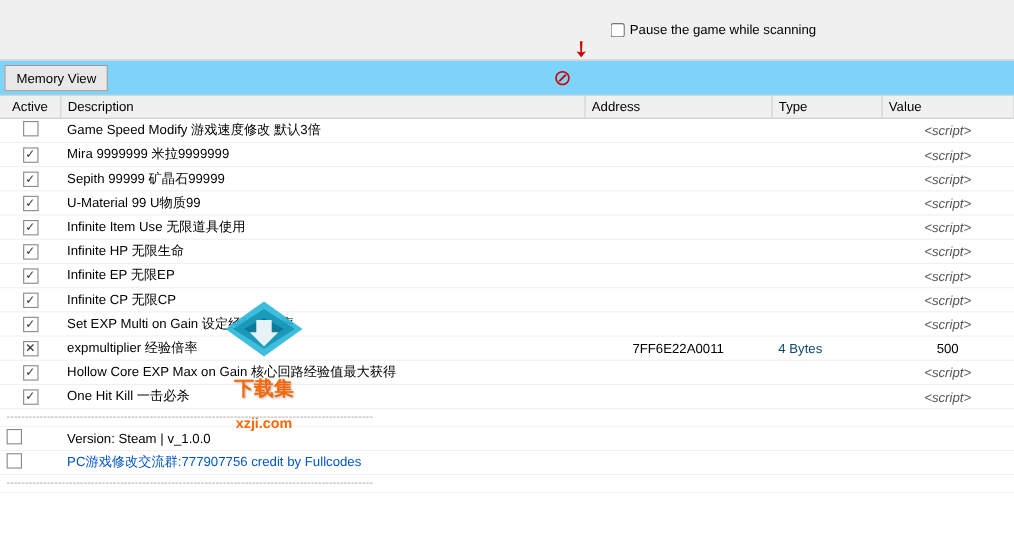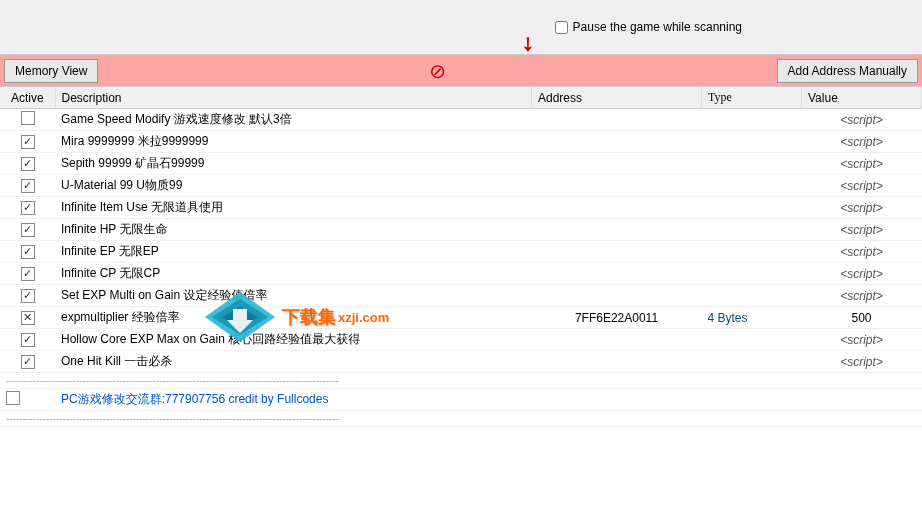--- a/index.html
+++ b/index.html
@@ -52,21 +52,21 @@
       top: 32px;
       color: #cc0000;
       font-size: 20px;
       transform: rotate(45deg);
       display: inline-block;
     }
 
     
     .toolbar-row {
       height: 32px;
-      background: #fca5a5;
+      background: #7dd3fc;
       border-bottom: 1px solid #ccc;
       display: flex;
       align-items: center;
       padding: 0 4px;
       gap: 6px;
     }
 
     .memory-view-btn {
       background: #e8e8e8;
       border: 1px solid #999;
@@ -118,21 +118,21 @@
       font-size: 12px;
       border-right: 1px solid #ddd;
     }
 
     .cheat-table th:first-child {
       width: 55px;
       text-align: center;
     }
 
     .cheat-table th.col-address { width: 170px; }
-    .cheat-table th.col-type { width: 100px; font-family: Liberation Serif, serif; }
+    .cheat-table th.col-type { width: 100px; }
     .cheat-table th.col-value { width: 120px; }
 
     .cheat-table tbody tr {
       border-bottom: 1px solid #f0f0f0;
     }
 
     .cheat-table td {
       padding: 2px 6px;
       font-size: 12px;
       vertical-align: middle;
@@ -189,27 +189,28 @@
       font-size: 11px;
       border-bottom: 1px dashed #ccc;
     }
 
     .red-text { color: #cc2200; }
     .blue-text { color: #0055cc; }
 
     
     .watermark {
       position: absolute;
-      top: 200px;
+      top: 182px;
       left: 200px;
       z-index: 100;
       pointer-events: none;
       display: flex;
-      align-items: center;
-      gap: 2px;
+      flex-direction: column;
+      align-items: center;
+      gap: 12px;
     }
 
     .watermark-logo {
       width: 80px;
       height: 60px;
     }
 
     .watermark-text {
       font-size: 18px;
       font-weight: bold;
@@ -254,21 +255,20 @@
   <span class="arrow-icon">➘</span>
 </div>
 
 <div class="toolbar-row">
   <button class="memory-view-btn">Memory View</button>
   <div style="flex:1; display:flex; justify-content:center;">
     <button class="stop-icon-btn">
       <span style="color:#cc0000; font-size:20px;">⊘</span>
     </button>
   </div>
-  <button class="add-address-btn">Add Address Manually</button>
 </div>
 
 <div class="table-container">
 
   <div class="watermark">
     <svg class="watermark-logo" viewBox="0 0 80 60">
 
       <polygon points="40,5 75,30 40,55 5,30" fill="#29b6d8" opacity="0.9"></polygon>
       <polygon points="40,12 68,30 40,48 12,30" fill="#1a9ab8"></polygon>
       <polygon points="40,20 58,30 40,42 22,30" fill="#0d7a99"></polygon>
@@ -372,20 +372,24 @@
           <td class="desc-col">One Hit Kill 一击必杀</td>
           <td class="address-col"></td>
           <td class="type-col"></td>
           <td class="value-col"><span class="script-val">&lt;script&gt;</span></td>
         </tr>
         <tr class="separator-row">
           <td colspan="5" style="color: rgb(170, 170, 170); font-size: 10px;">----------------------------------------------------------------------------------------------------</td>
         </tr>
         <tr>
           <td><span class="empty-check"></span></td>
+          <td colspan="4">Version: Steam | v_1.0.0</td>
+        </tr>
+        <tr>
+          <td><span class="empty-check"></span></td>
           <td colspan="4" class="blue-text">PC游戏修改交流群:777907756 credit by Fullcodes</td>
         </tr>
         <tr class="separator-row">
           <td colspan="5" style="color: rgb(170, 170, 170); font-size: 10px;">----------------------------------------------------------------------------------------------------</td>
         </tr>
       </tbody>
   </table>
 </div>
 
 </body></html>

